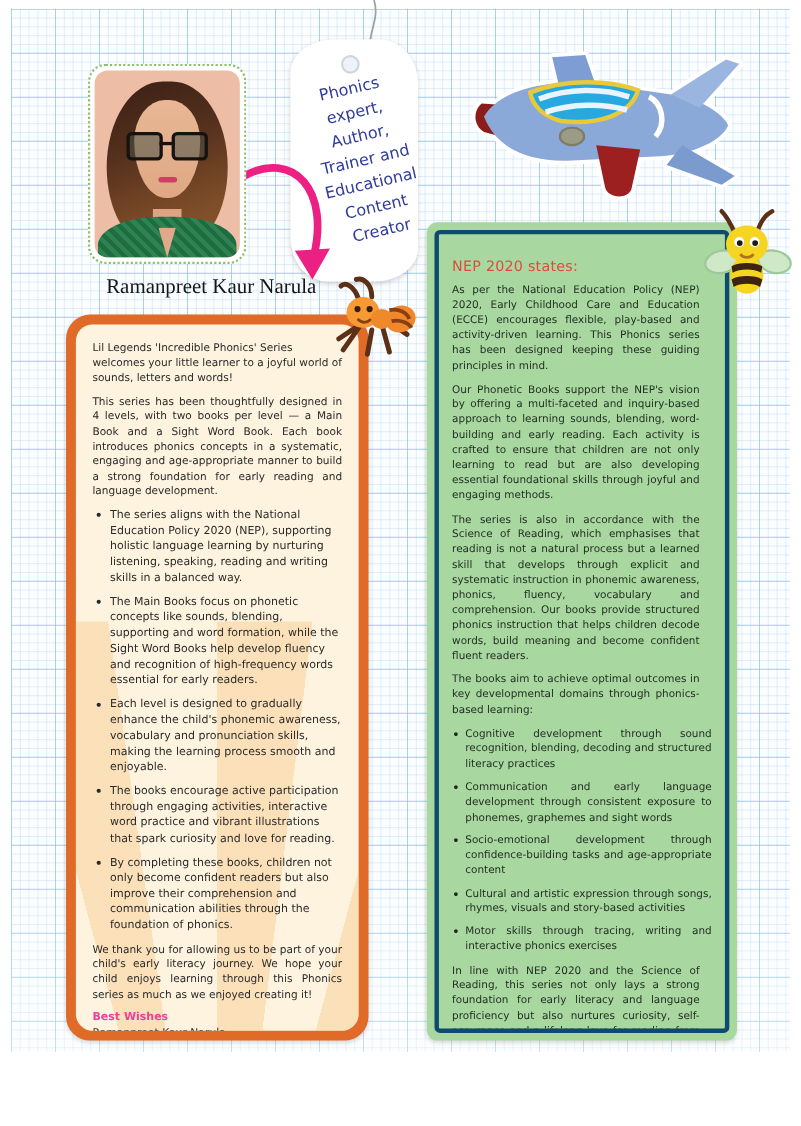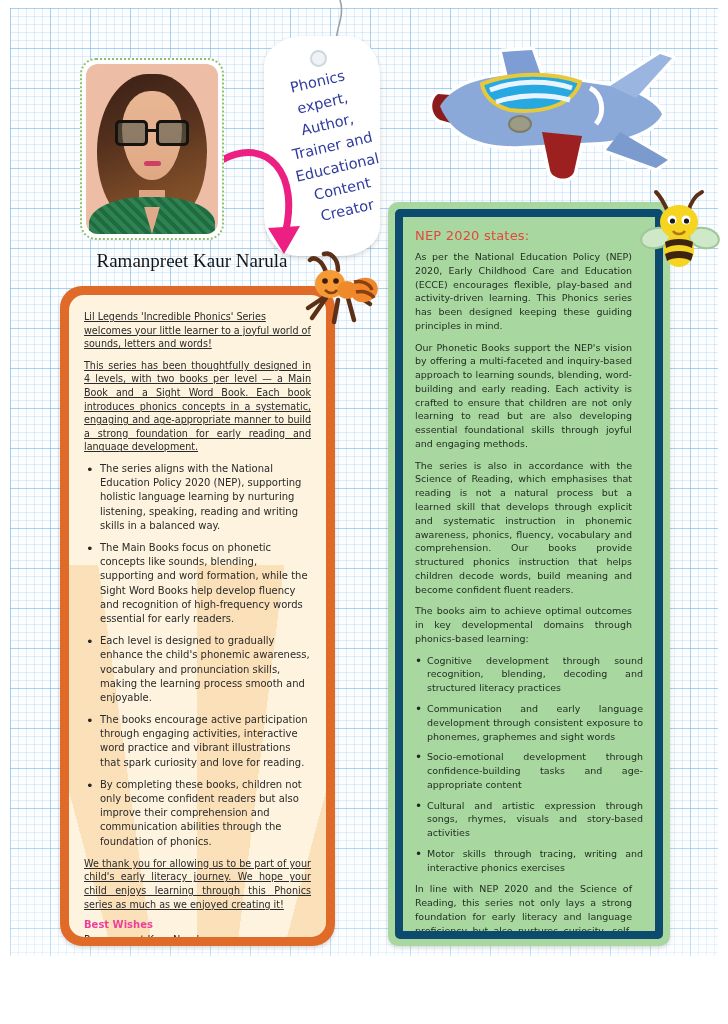--- a/index.html
+++ b/index.html
@@ -116,21 +116,21 @@
   .sunburst{
     position:absolute;left:-10%;bottom:-52%;width:120%;height:110%;
     background:
       repeating-conic-gradient(from 0deg at 50% 100%,
         rgba(247,196,130,.40) 0deg 7deg, rgba(255,255,255,0) 7deg 15deg);
     pointer-events:none;
   }
   .card-orange-inner .body{position:relative;z-index:2;}
   .ot{
     font-family:"DejaVu Sans", sans-serif;
-    font-size:9.6px;line-height:1.42;color:#2a2a2a;margin:0 0 8px 0;text-decoration:underline;
+    font-size:9.6px;line-height:1.42;color:#2a2a2a;margin:0 0 8px 0;
   }
   .ot-just{text-align:justify;}
   .ul{list-style:none;margin:0 0 8px 0;padding:0;}
   .ul li{
     position:relative;padding-left:16px;margin-bottom:8px;
     font-size:10px;line-height:1.42;color:#2a2a2a;
   }
   .ul li:before{
     content:"•";position:absolute;left:2px;top:-1px;font-size:13px;color:#2a2a2a;
   }
@@ -139,22 +139,22 @@
   }
   .sign{font-size:9.8px;line-height:1.45;color:#2a2a2a;}
 
   
   .card-green{
     position:absolute;left:388px;top:202px;width:282px;height:744px;
     background:#a8d8a0;border-radius:10px;padding:7px;box-sizing:border-box;
     box-shadow:0 2px 4px rgba(0,0,0,.14);
   }
   .card-green-inner{
-    width:100%;height:100%;box-sizing:border-box;border:8px solid #0c4a6e;border-radius:5px;
-    background:#a8d8a0;padding:11px 12px;overflow:hidden;
+    width:100%;height:100%;box-sizing:border-box;border:4px solid #0c4a6e;border-radius:5px;
+    background:#a8d8a0;padding:22px 12px;overflow:hidden;
   }
   .nep-title{
     font-size:13px;color:#e0493c;margin:0 0 7px 0;letter-spacing:.2px;
   }
   .gt{
     font-family:"DejaVu Sans", sans-serif;
     font-size:9.5px;line-height:1.45;color:#1f2a1f;margin:0 11px 8px 0;text-align:justify;
   }
   .glist{list-style:none;margin:0 0 8px 0;padding:0;}
   .glist li{

